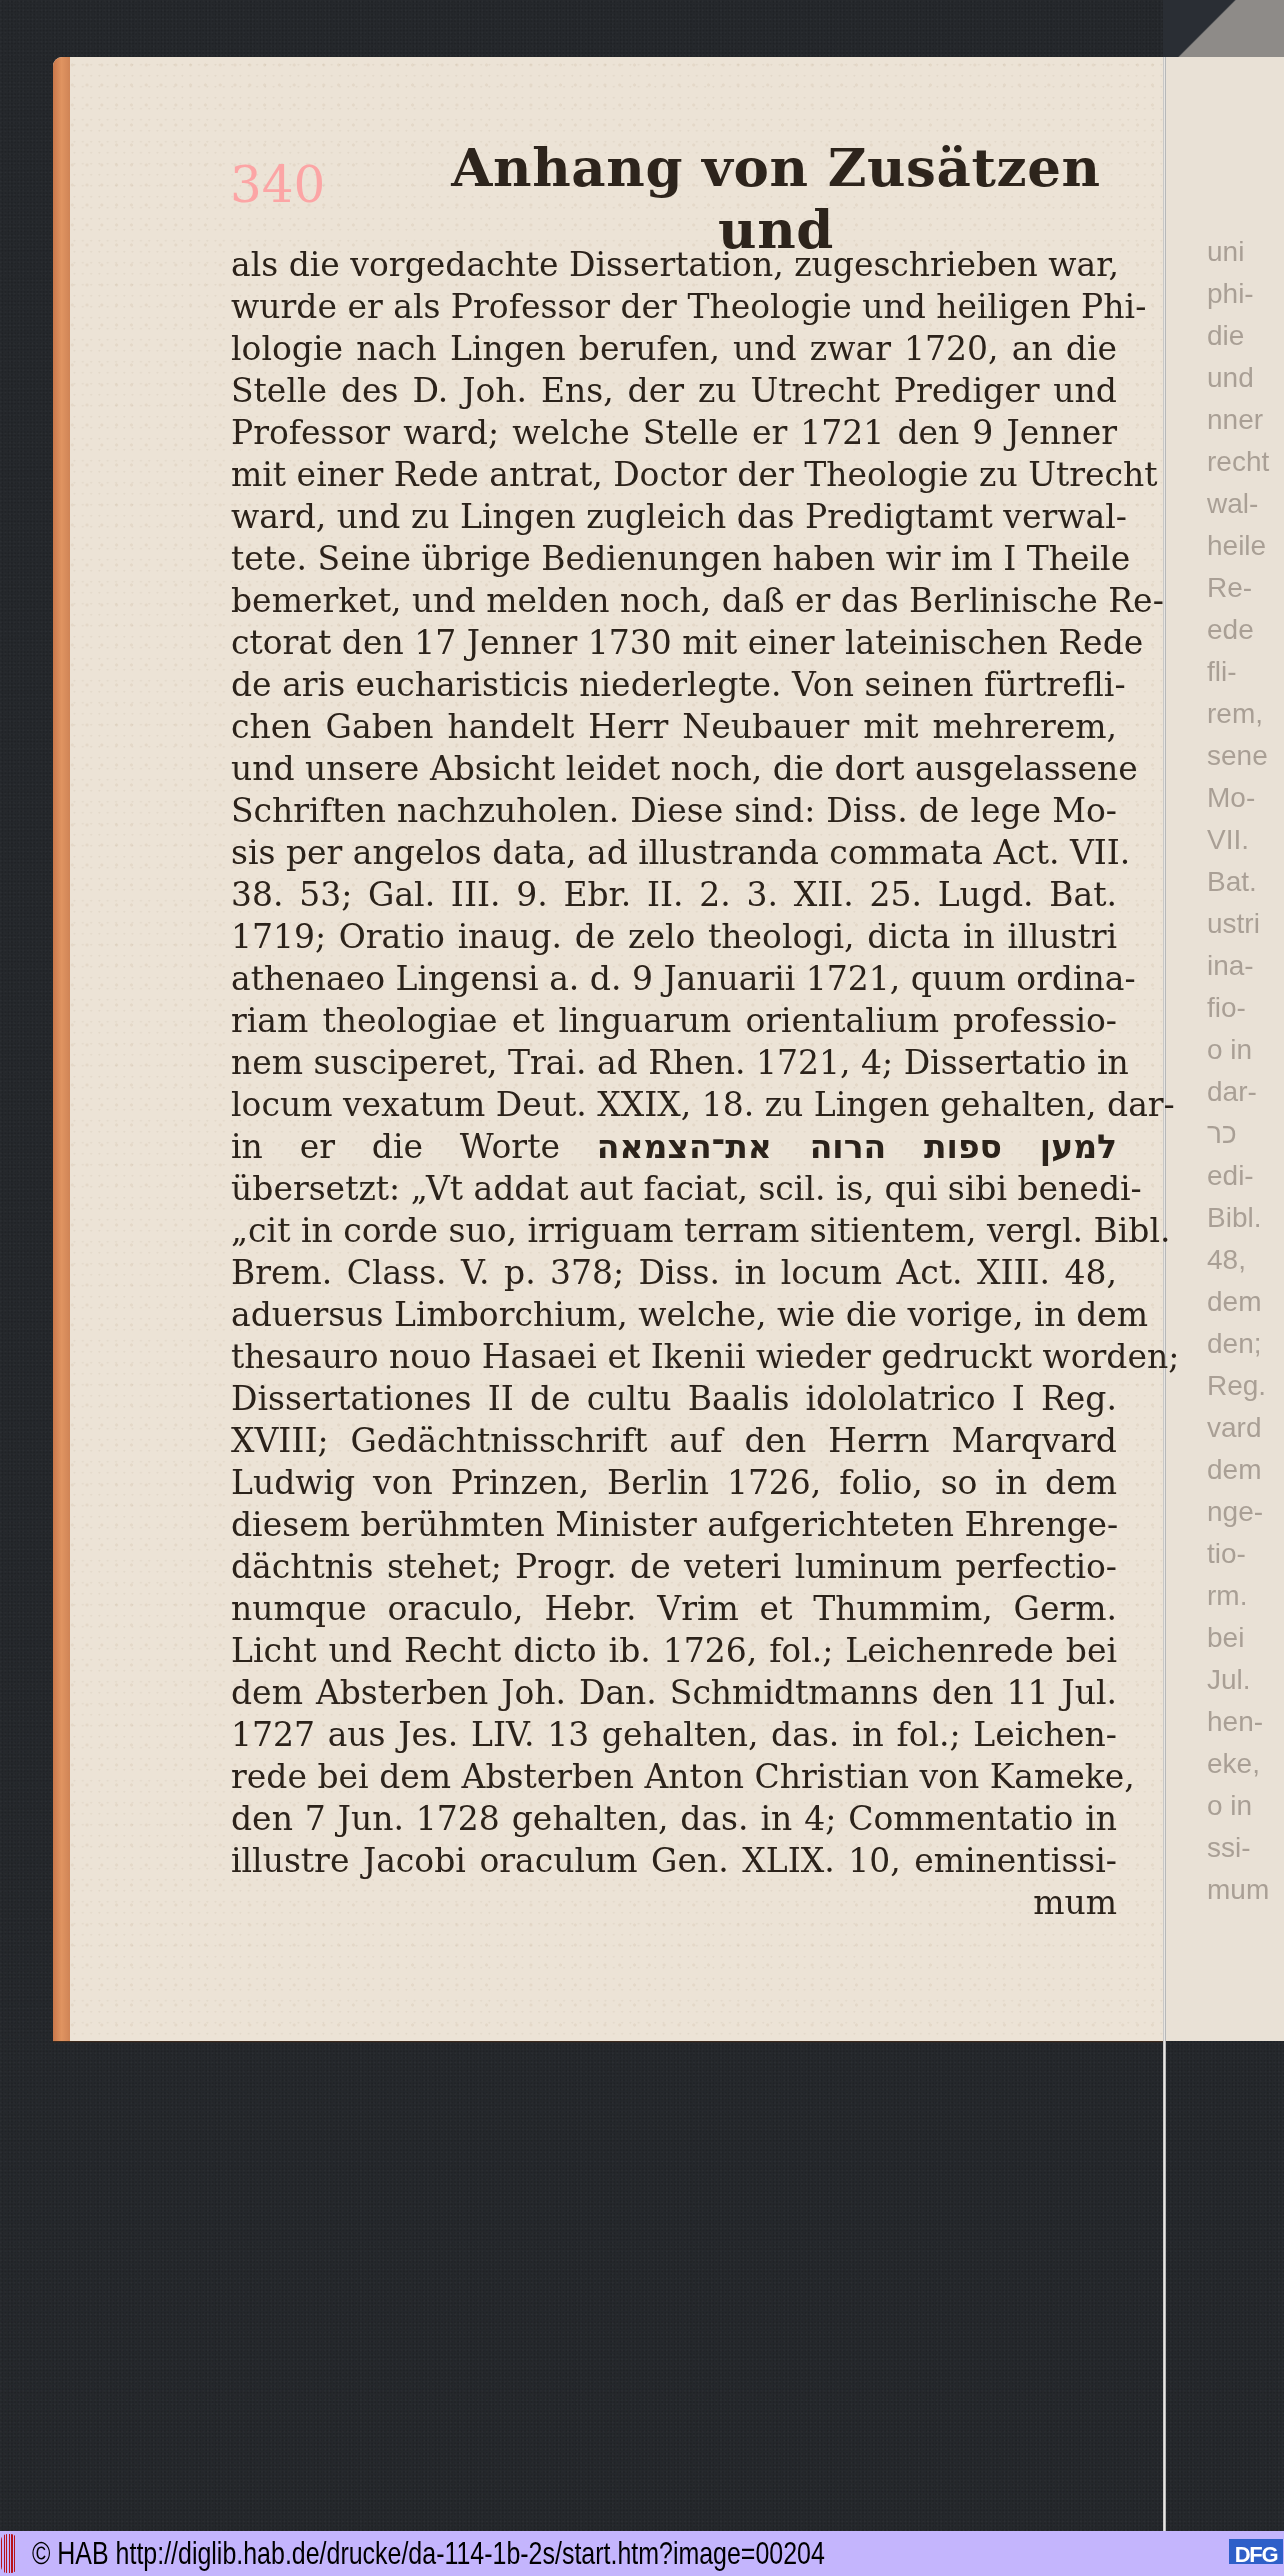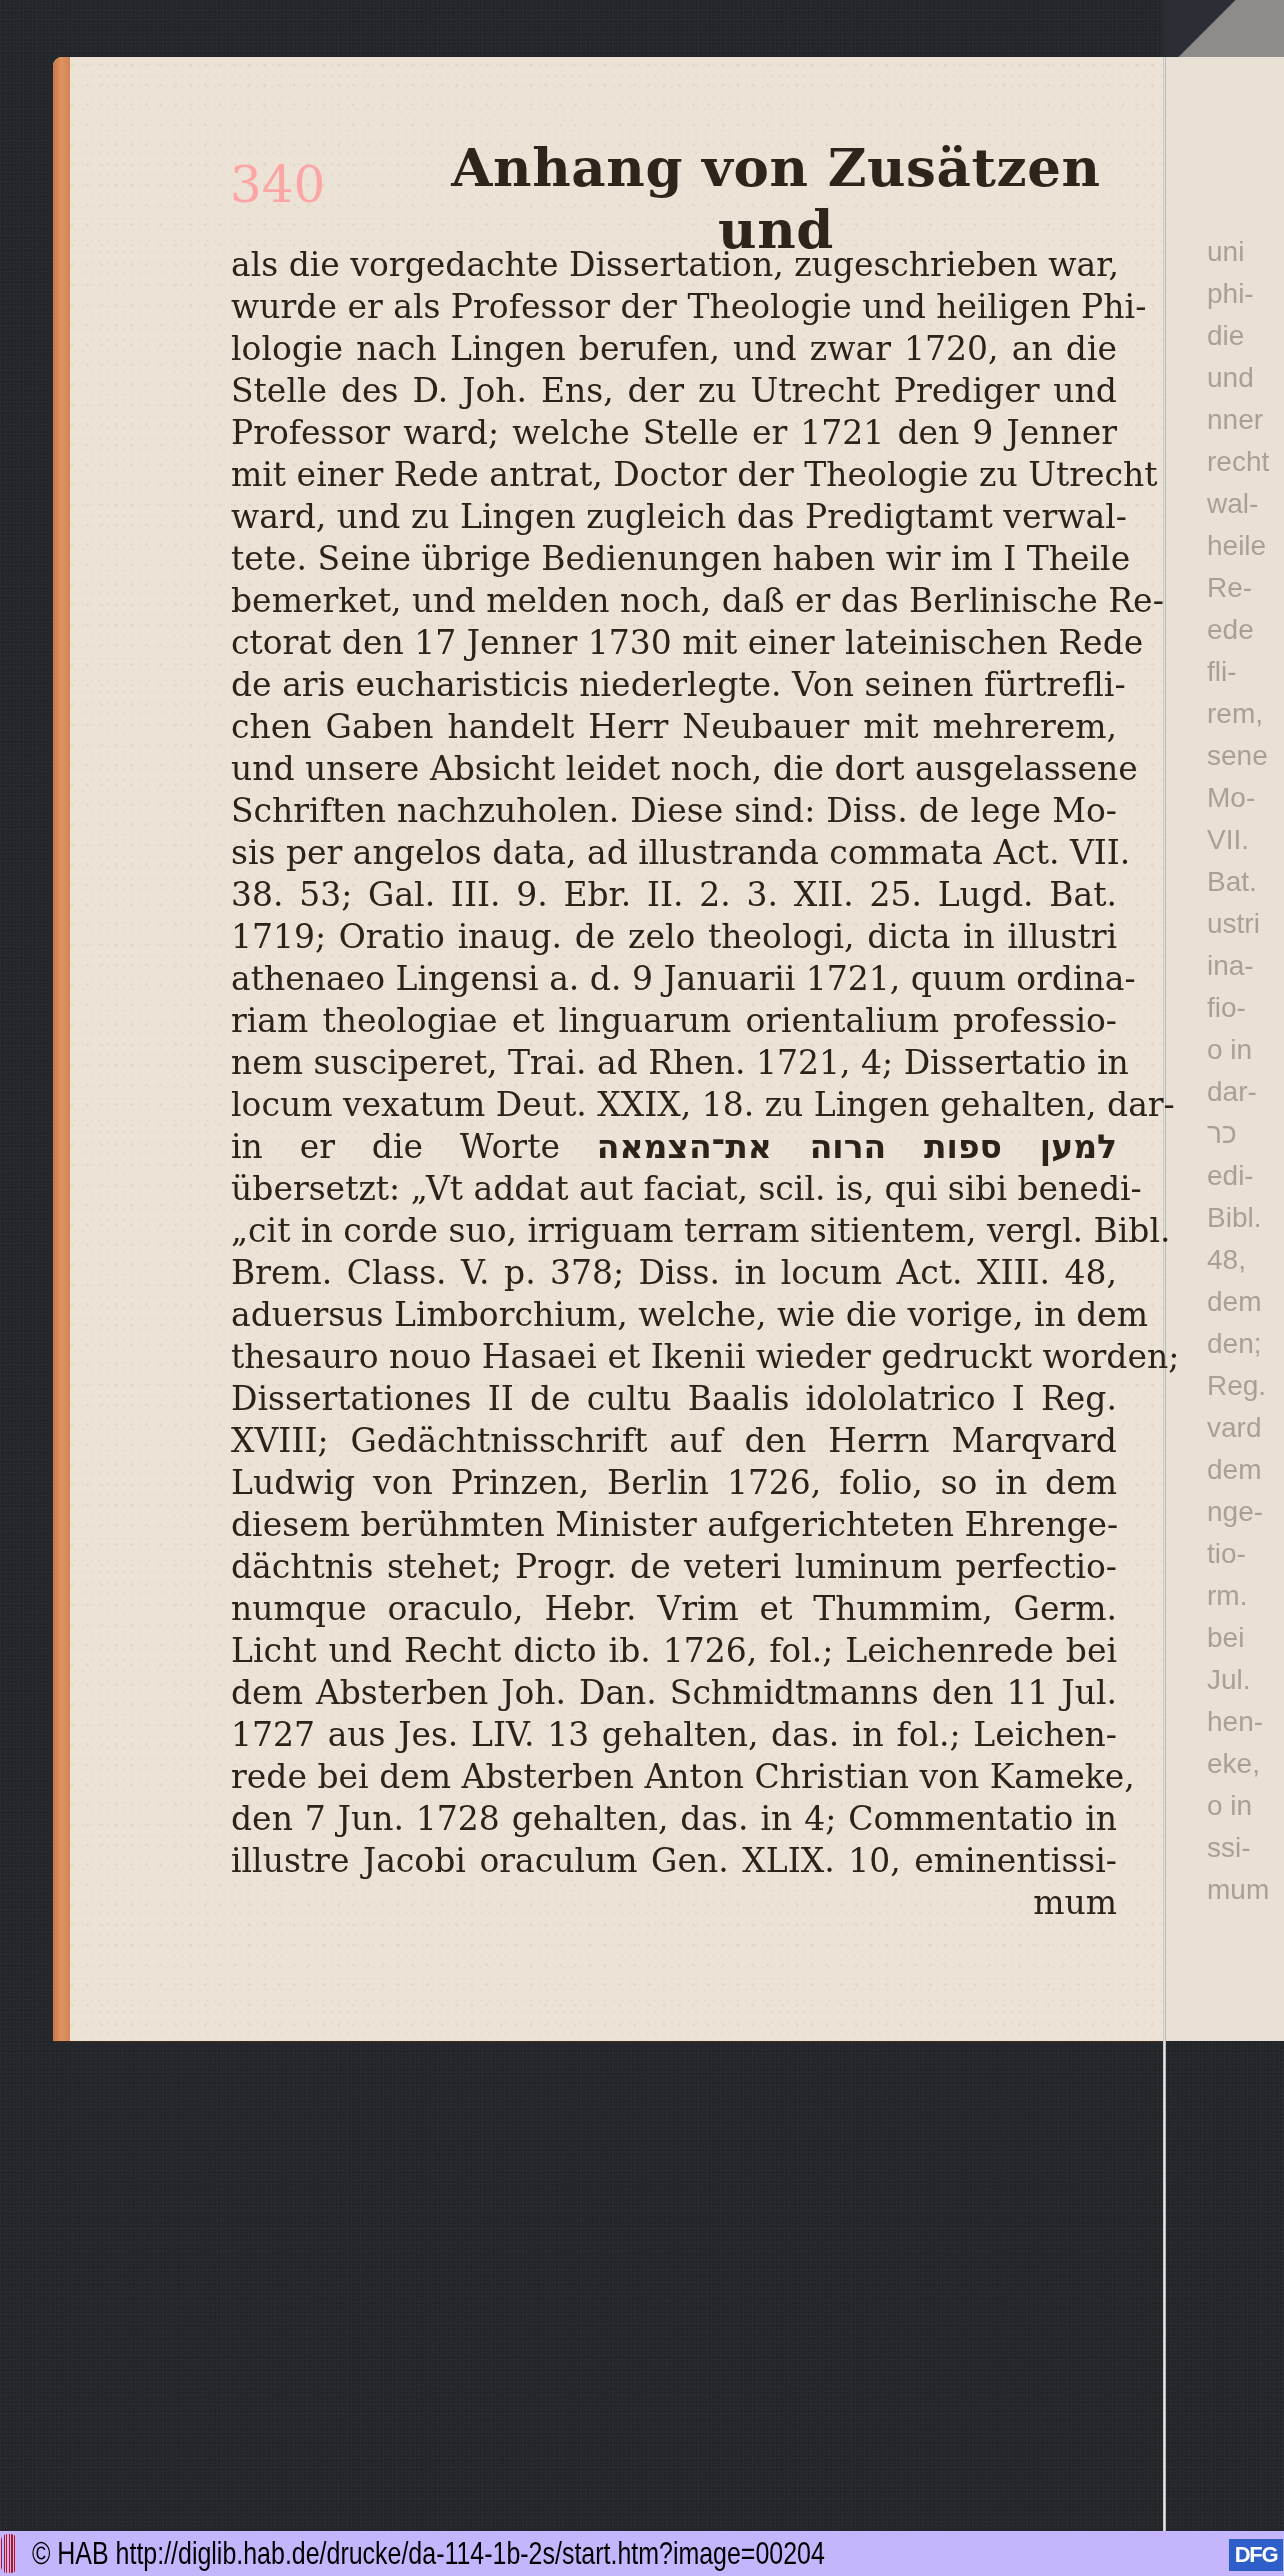--- a/index.html
+++ b/index.html
@@ -45,21 +45,21 @@
   .line.last{text-align:right;text-align-last:right;}
   .hebrew{font-family:"DejaVu Sans",sans-serif;font-weight:bold;direction:rtl;unicode-bidi:embed;}
   
   .footer{position:absolute;left:0;top:2531px;width:1284px;height:45px;background:#c4b5fd;}
   .hab-logo{position:absolute;left:1.3px;top:3.2px;width:15.4px;height:39px;
        background:repeating-linear-gradient(90deg,#b8121b 0 1.3px,transparent 1.3px 2.6px);
        border-radius:6.4px;}
   .footer-text{position:absolute;left:32px;top:3.9px;font-family:"Liberation Sans",sans-serif;
        font-size:32px;line-height:37px;color:#000;transform:scaleX(0.78);transform-origin:left center;
        white-space:nowrap;}
-  .dfg-logo{position:absolute;left:1229px;top:7.7px;width:54px;height:32px;background:#2e5fc8;
+  .dfg-logo{position:absolute;left:1229px;top:7.7px;width:54px;height:25px;background:#2e5fc8;
        color:#fff;font-family:"Liberation Sans",sans-serif;font-weight:bold;font-size:22px;
        line-height:32px;text-align:center;letter-spacing:-1.3px;}
 </style>
 </head>
 <body>
 
 <div class="bg-noise"></div>
 
 <div class="next-leaf-top"></div>
 <div class="next-leaf"></div>

